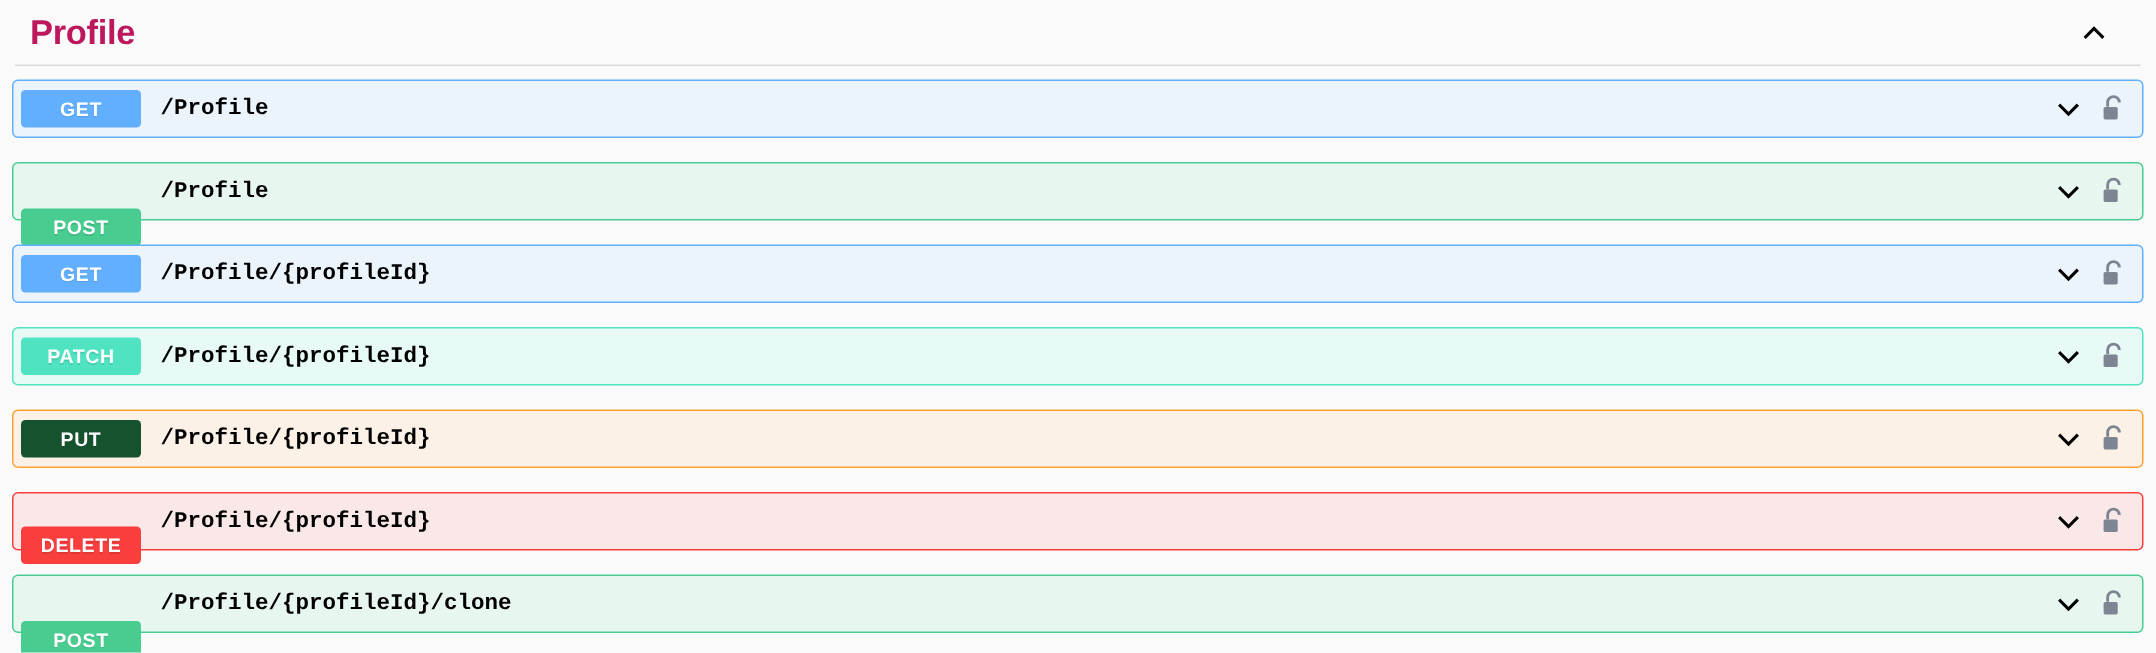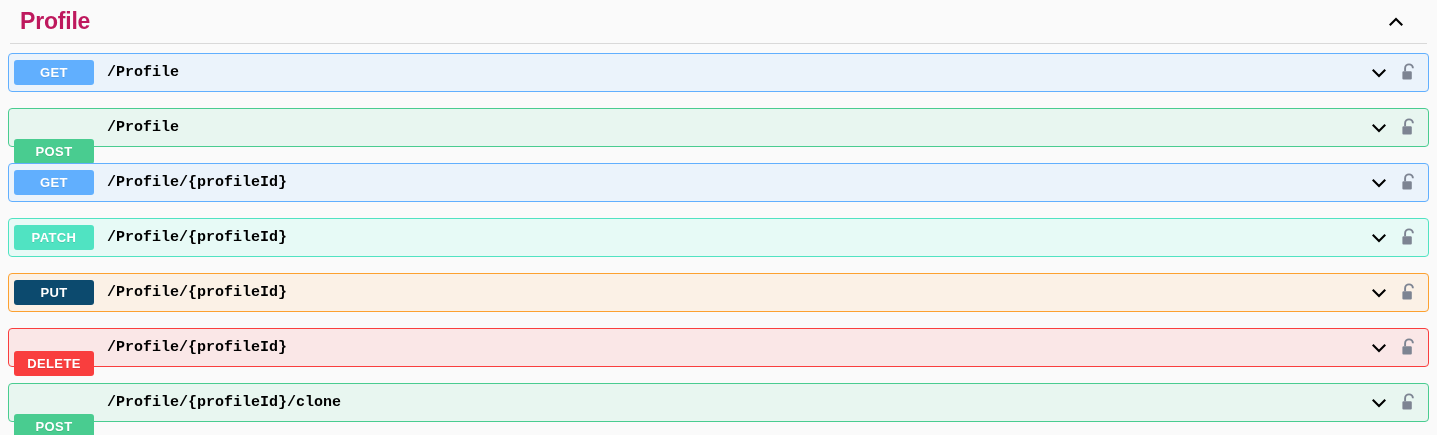--- a/index.html
+++ b/index.html
@@ -128,21 +128,21 @@
   
   .m-get          { background: #61affe; }
   .op-get         { background: #ebf3fb; border-color: #61affe; }
 
   .m-post         { background: #49cc90; margin-top: 48px; }
   .op-post        { background: #e8f6f0; border-color: #49cc90; }
 
   .m-patch        { background: #50e3c2; }
   .op-patch       { background: #e7faf6; border-color: #50e3c2; }
 
-  .m-put          { background: #0c4a6e; }
+  .m-put          { background: #14532d; }
   .op-put         { background: #fbf1e6; border-color: #fca130; }
 
   .m-delete       { background: #f93e3e; margin-top: 32px; }
   .op-delete      { background: #fae7e7; border-color: #f93e3e; }
 </style>
 </head>
 <body>
 
 <div class="opblock-tag-section">
 

